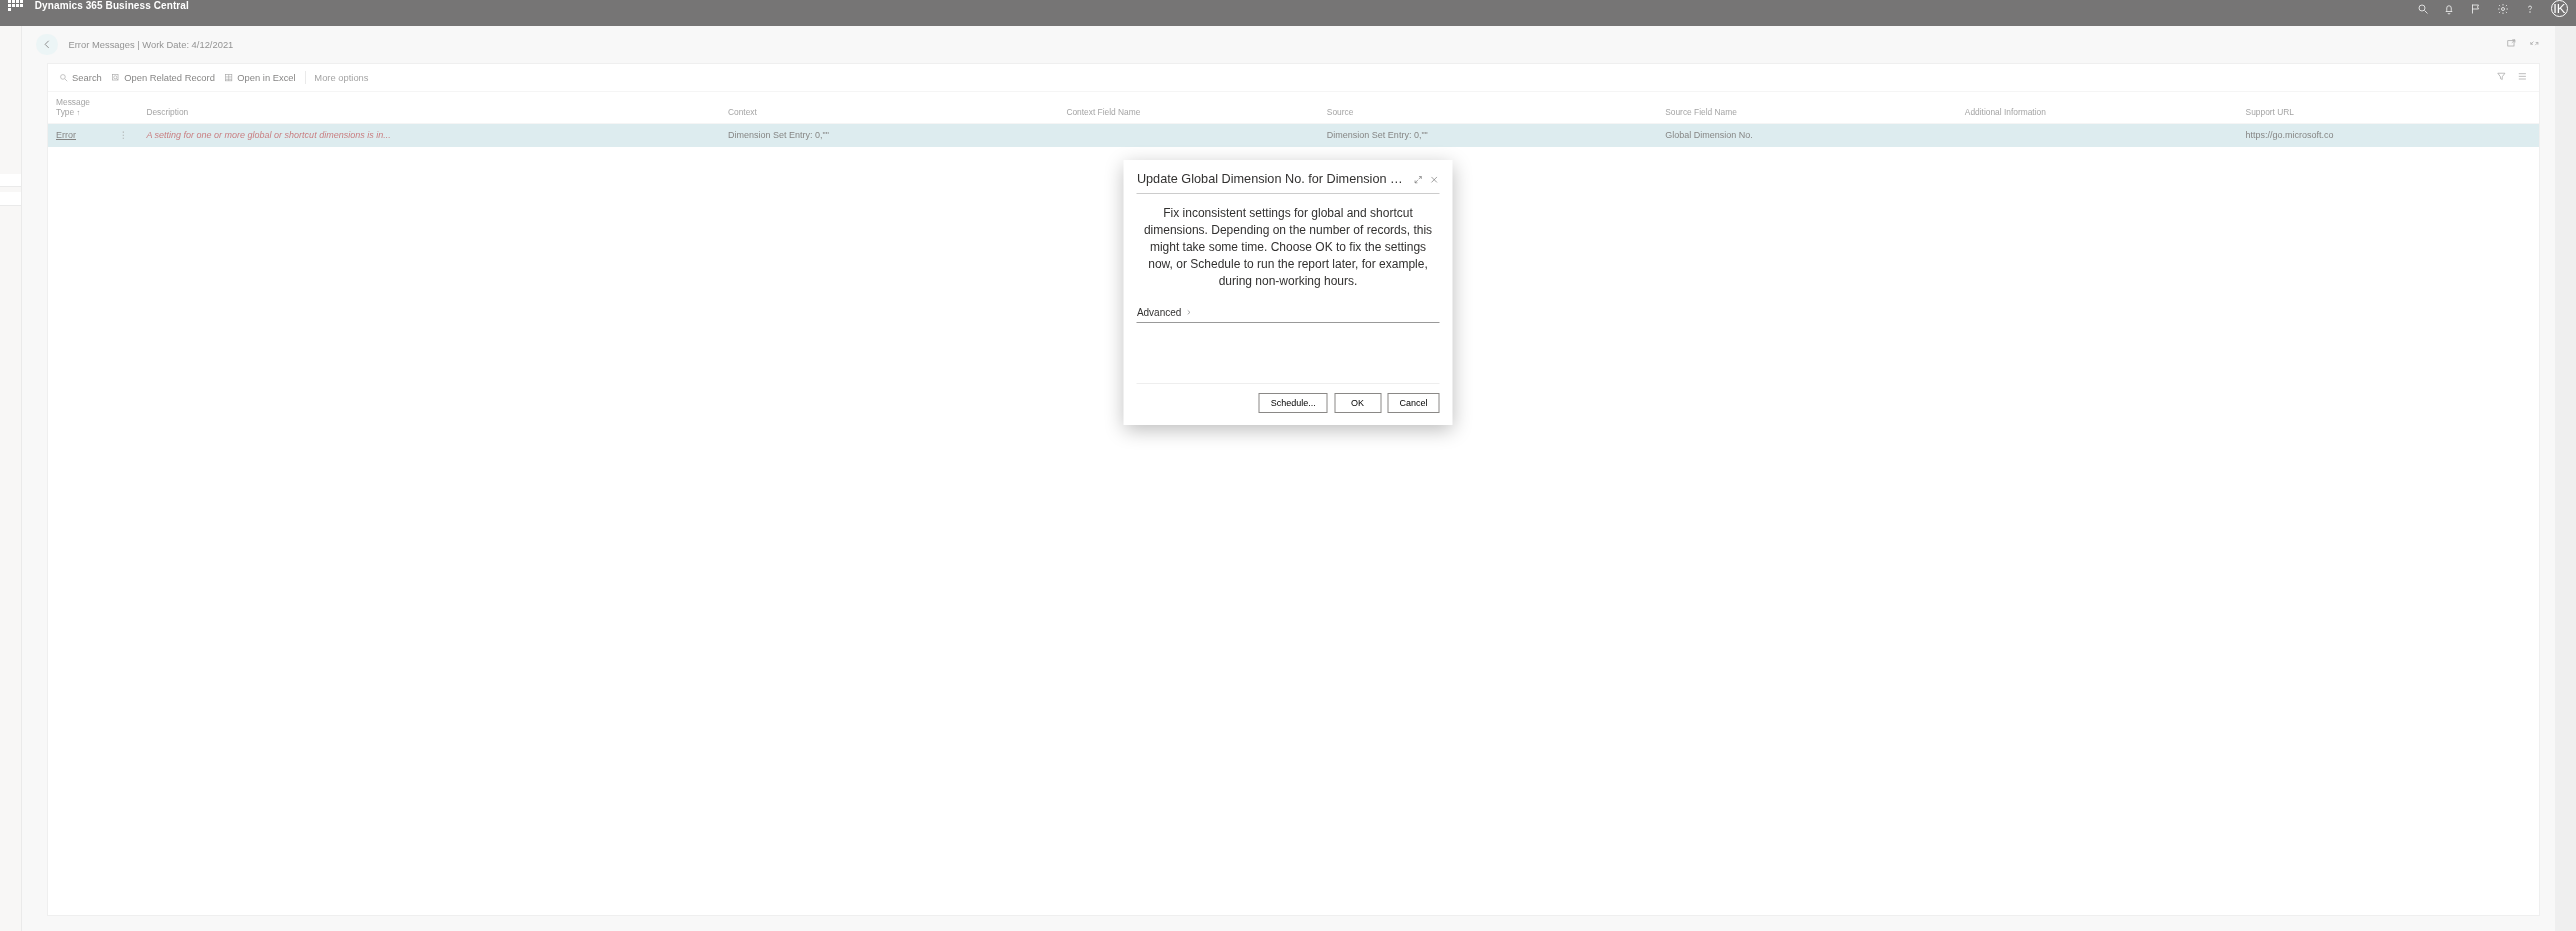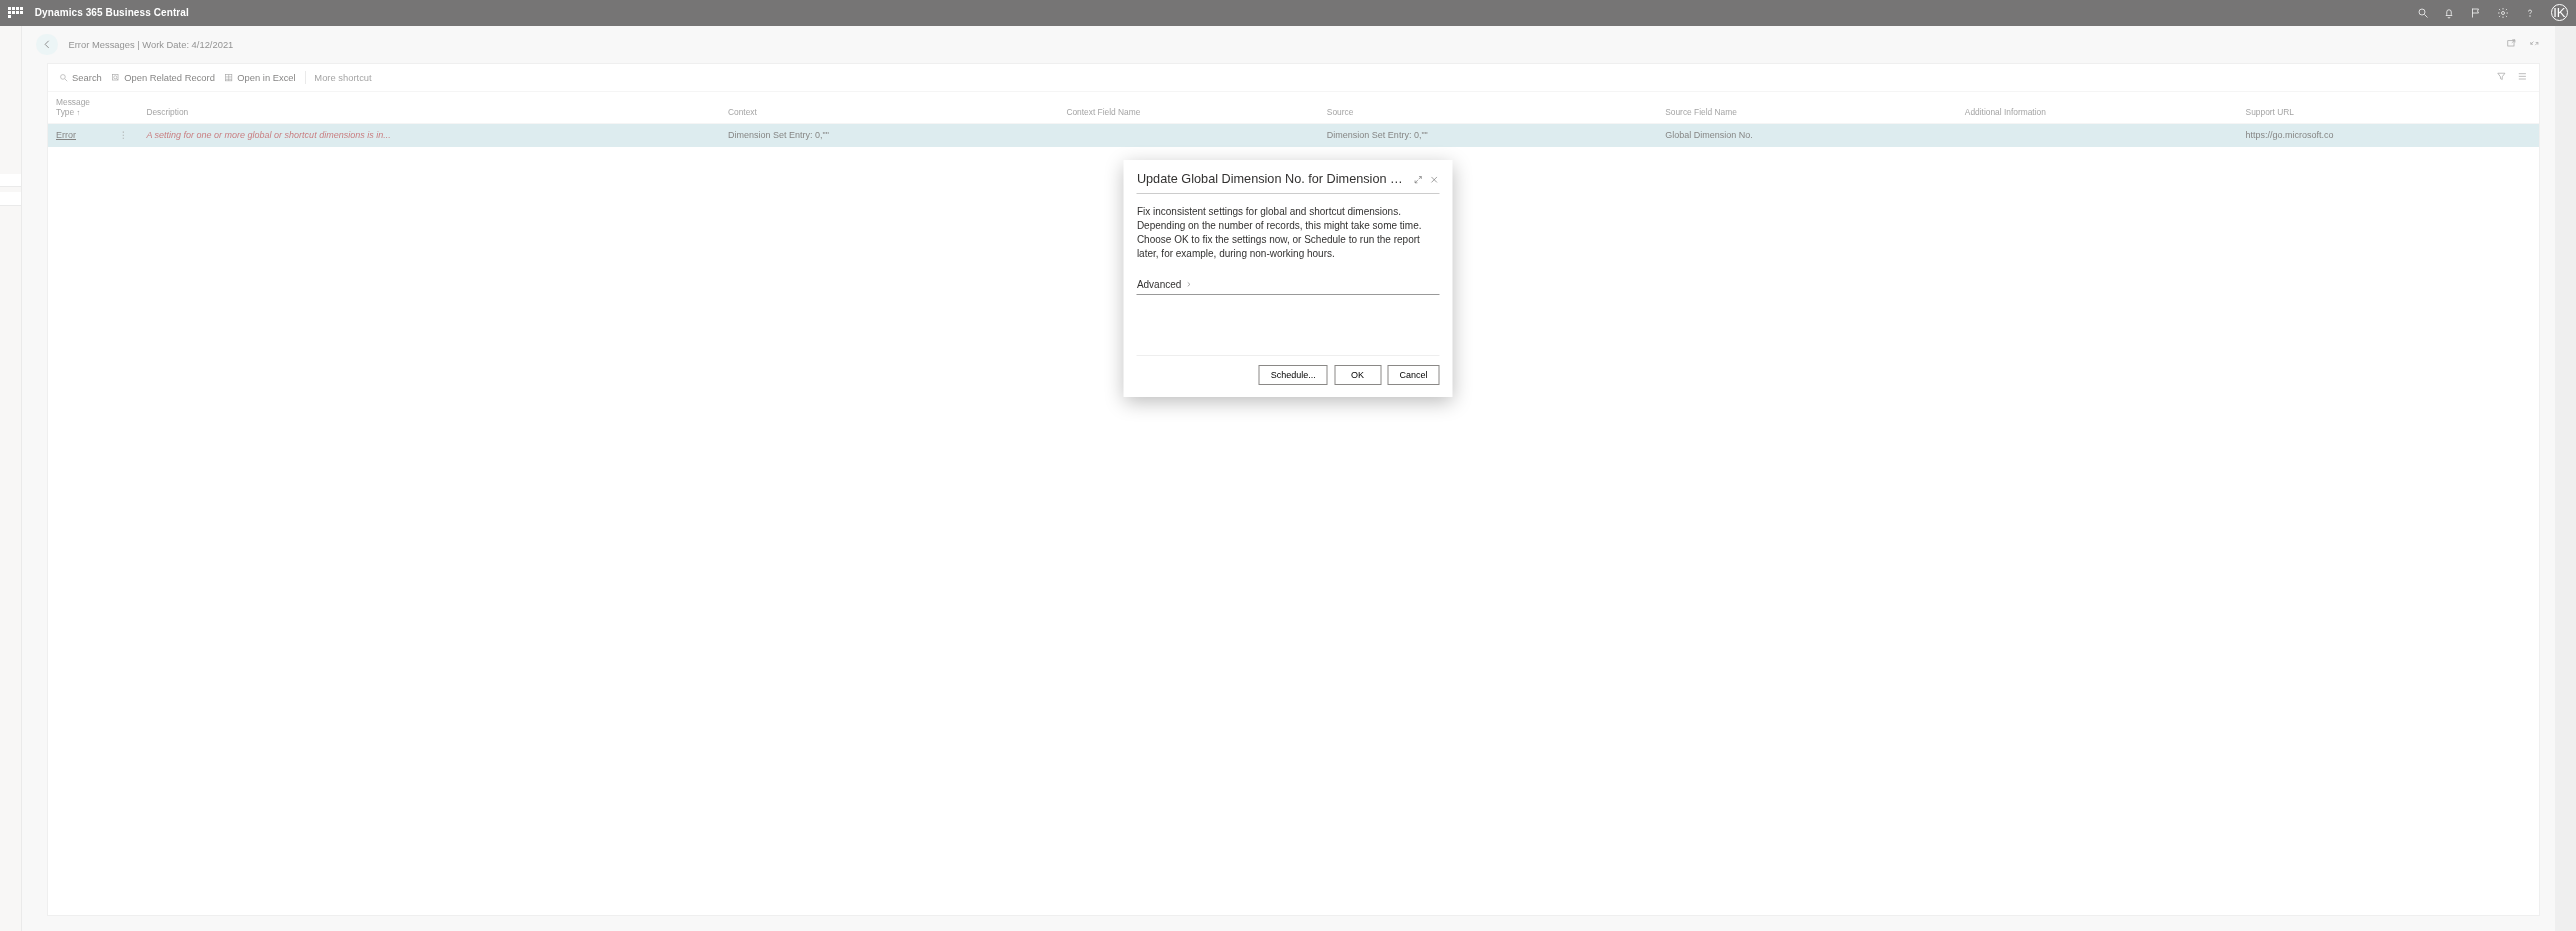--- a/index.html
+++ b/index.html
@@ -1,20 +1,20 @@
 <!DOCTYPE html>
 <html><head>
 <meta charset="utf-8">
 <style>
   * { box-sizing: border-box; margin: 0; padding: 0; }
   html,body { width:100%; height:100%; font-family: "Segoe UI", -apple-system, BlinkMacSystemFont, sans-serif; font-size:9.4px; color:#323130; background:#e5e5e5; }
   body { position:relative; overflow:hidden; }
 
   
-  .topbar { height:25.5px; background:#1b1a19; color:#fff; display:flex; align-items:center; padding:0 8px; }
+  .topbar { height:25.5px; background:#1b1a19; color:#fff; display:flex; align-items:flex-start; padding:0 8px; }
   .waffle { width:17.4px; display:flex; flex-wrap:wrap; gap:1.3px; cursor:pointer; }
   .waffle span { width:2.7px; height:2.7px; background:#fff; }
   .app-title { margin-left:9.4px; font-size:10px; font-weight:600; letter-spacing:0.1px; }
   .topbar-right { margin-left:auto; display:flex; align-items:center; gap:14.8px; }
   .topicon { width:12px; height:12px; display:flex; align-items:center; justify-content:center; cursor:pointer; }
   .topicon svg { width:12px; height:12px; stroke:#fff; fill:none; stroke-width:1.5; }
   .avatar { width:17.4px; height:17.4px; border-radius:50%; border:0.7px solid #fff; display:flex; align-items:center; justify-content:center; font-size:13px; color:#fff; cursor:pointer; }
 
   
   .leftstrip { position:absolute; left:0; top:25.5px; bottom:0; width:21.5px; background:#f3f2f1; border-right:0.7px solid #ddd; }
@@ -58,21 +58,21 @@
   
   .scrim { position:absolute; inset:0; background:rgba(255,255,255,0.4); }
 
   
   .dialog { position:absolute; left:50%; top:160px; transform:translateX(-50%); width:329px; background:#fff; box-shadow:0 5.4px 19px rgba(0,0,0,0.28); display:flex; flex-direction:column; }
   .dialog-head { display:flex; align-items:flex-start; padding:12px 13.4px 6.7px 13.4px; gap:6.7px; }
   .dialog-title { font-size:12.7px; font-weight:400; flex:1; white-space:nowrap; overflow:hidden; text-overflow:ellipsis; }
   .dlg-icon { cursor:pointer; padding-top:2.7px; }
   .dlg-icon svg { width:9.4px; height:9.4px; stroke:#666; fill:none; stroke-width:1.6; }
   .dialog-sep { height:0.7px; background:#ccc; margin:0 13.4px; }
-  .dialog-body { padding:12px 13.4px 6.7px 13.4px; font-size:10px; line-height:1.4; color:#323130; }
+  .dialog-body { padding:12px 13.4px 6.7px 13.4px; font-size:12px; line-height:1.4; color:#323130;text-align:center; }
   .adv-row { margin:10.7px 13.4px 0 13.4px; border-bottom:0.7px solid #999; padding-bottom:4px; display:flex; align-items:center; gap:4px; cursor:pointer; font-size:10px; }
   .adv-row svg { width:6.7px; height:6.7px; stroke:#666; fill:none; stroke-width:2; }
   .dialog-spacer { height:60px; }
   .dialog-foot-sep { height:0.7px; background:#eee; margin:0 13.4px; }
   .dialog-foot { display:flex; justify-content:flex-end; gap:6.7px; padding:9.4px 13.4px 12px 13.4px; }
   .btn { min-width:47px; padding:4px 10.7px; border:0.7px solid #8a8886; background:#fff; font-size:9px; cursor:pointer; }
 </style>
 </head>
 <body>
 
@@ -173,21 +173,21 @@
       </div>
       <div class="action">
         <svg viewBox="0 0 24 24">
             <rect x="4" y="4" width="16" height="16"></rect>
             <path d="M4 10h16M4 16h16M12 4v16"></path>
           </svg>
         <span>Open in Excel</span>
       </div>
       <div class="divider"></div>
       <div class="action muted">
-        <span>More shortcut</span>
+        <span>More options</span>
       </div>
       <div class="actionbar-right">
         <div class="ab-icon">
           <svg viewBox="0 0 24 24">
               <path d="M4 5h16l-6 8v6l-4-2v-4L4 5z"></path>
             </svg>
         </div>
         <div class="ab-icon">
           <svg viewBox="0 0 24 24">
               <line x1="4" y1="6" x2="20" y2="6"></line>

